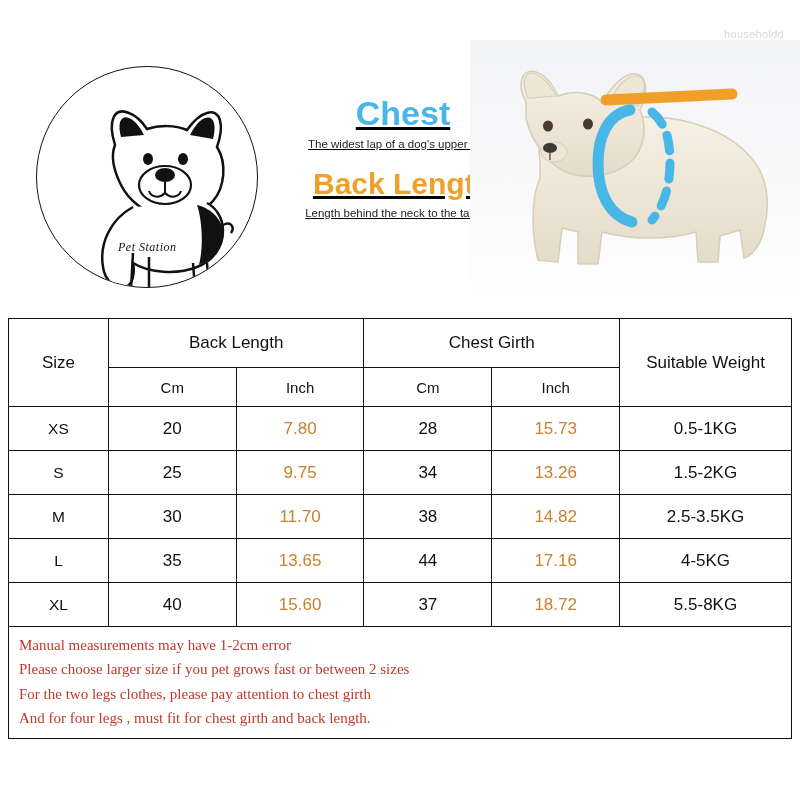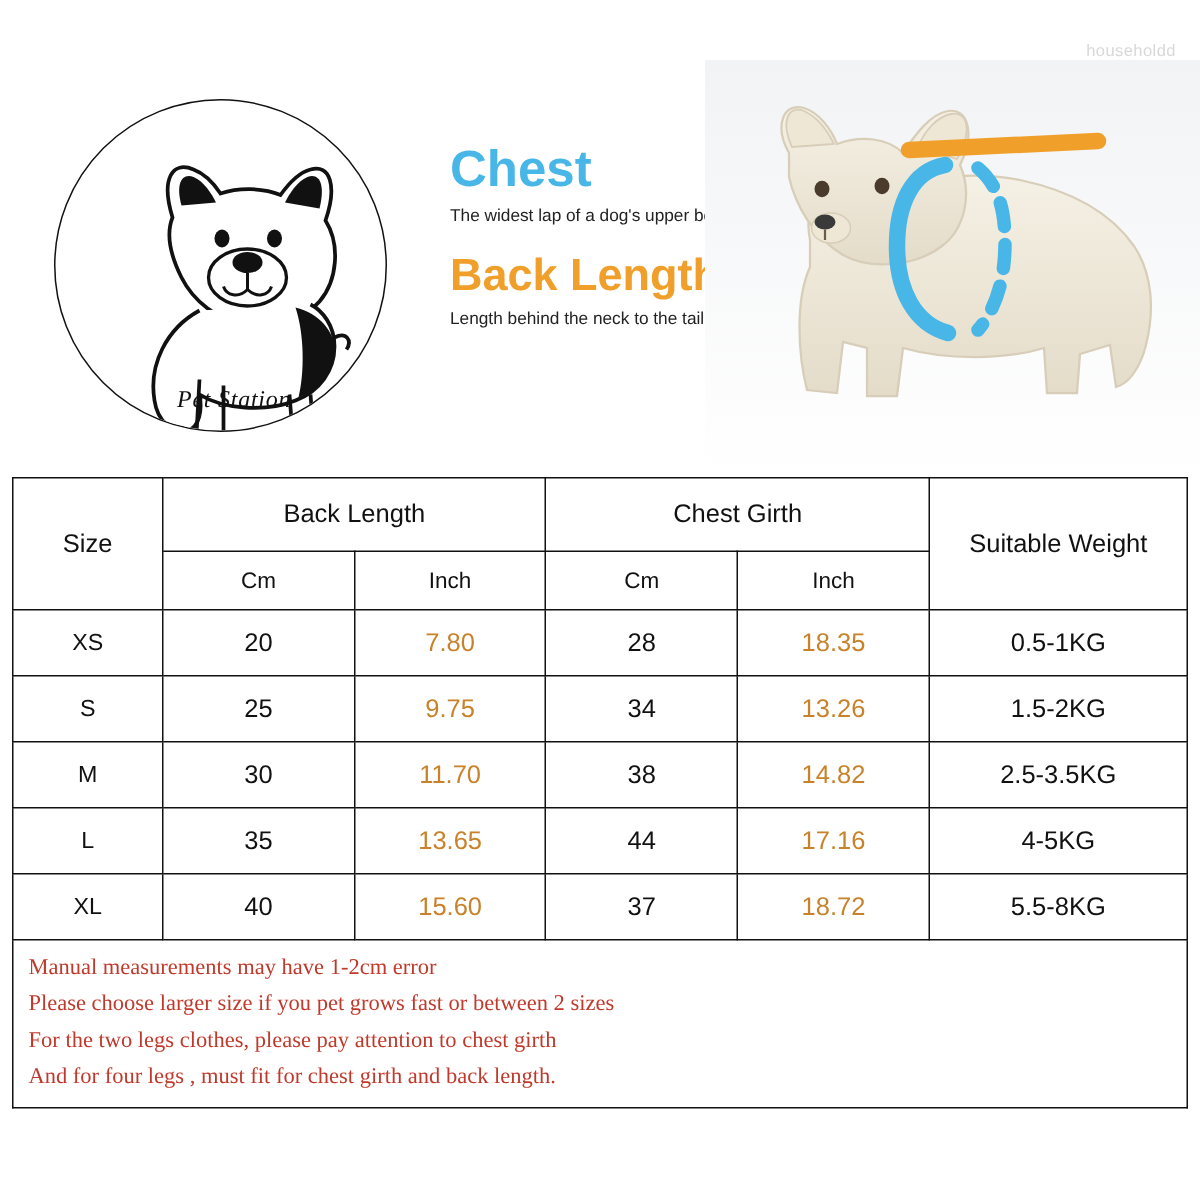--- a/index.html
+++ b/index.html
@@ -50,34 +50,36 @@
     width: 220px;
     height: 220px;
     border-radius: 50%;
     border: 1px solid #111;
     background: #fff;
     overflow: hidden;
   }
   .logo-caption {
     position: absolute;
     left: 118px;
-    top: 258px;
+    top: 240px;
     font-family: "Liberation Serif", serif;
-    font-size: 16px;
+    font-size: 12px;
     color: #111;
     font-style: italic;
     letter-spacing: 0.5px;
   }
 
   
   .hero-text {
     position: absolute;
-    left: 300px;
+    left: 288px;
     top: 96px;
     width: 230px;
+    text-align: center;
+    text-decoration: underline;
   }
   .chest-title {
     font-family: "Liberation Sans", sans-serif;
     font-size: 34px;
     font-weight: bold;
     color: #49b6e8;
     margin: 0 0 6px 0;
     line-height: 1.05;
   }
   .chest-sub {
@@ -274,21 +276,21 @@
           <th class="th-sub">Cm</th>
           <th class="th-sub">Inch</th>
         </tr>
       </thead>
       <tbody>
         <tr>
           <td class="cell size-label">XS</td>
           <td class="cell">20</td>
           <td class="cell inch">7.80</td>
           <td class="cell">28</td>
-          <td class="cell inch">18.35</td>
+          <td class="cell inch">15.73</td>
           <td class="cell">0.5-1KG</td>
         </tr>
         <tr>
           <td class="cell size-label">S</td>
           <td class="cell">25</td>
           <td class="cell inch">9.75</td>
           <td class="cell">34</td>
           <td class="cell inch">13.26</td>
           <td class="cell">1.5-2KG</td>
         </tr>

